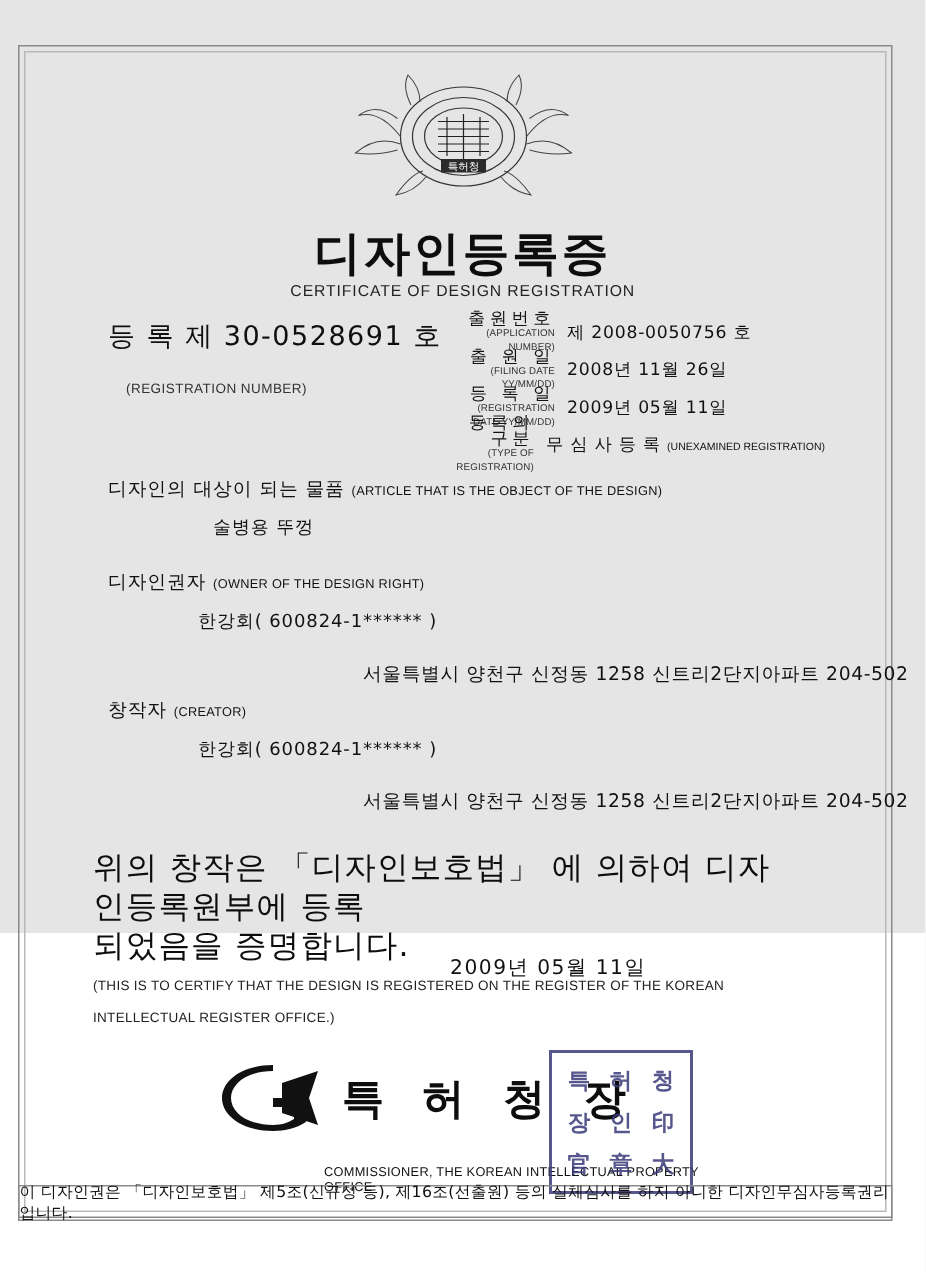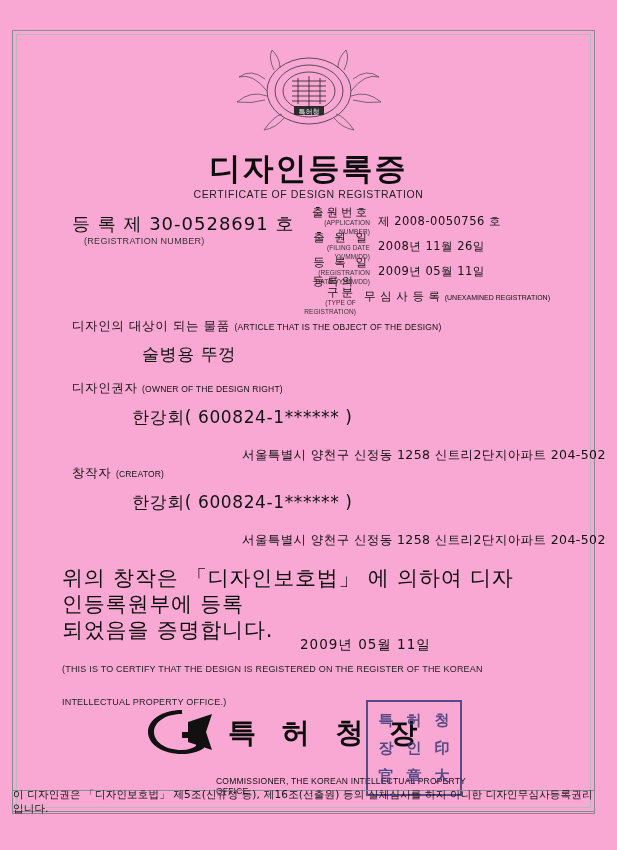--- a/index.html
+++ b/index.html
@@ -11,22 +11,22 @@
     width: 617px;
     height: 850px;
     font-family: "Liberation Sans", sans-serif;
     color: #111;
     overflow: hidden;
     position: relative;
   }
   .page {
     position: relative;
     width: 617px;
-    height: 850px;
-    background: #f9a8d4;
+    height: 622px;
+    background: #e5e5e5;
   }
   
   .frame {
     position: absolute;
     left: 12px;
     top: 30px;
     width: 583px;
     height: 782px;
     border: 1px solid #8a8a8a;
     box-sizing: border-box;
@@ -82,21 +82,21 @@
     width: 300px;
   }
   .reg-line {
     font-family: "DejaVu Sans", sans-serif;
     font-size: 18px;
     letter-spacing: 1px;
     color: #0f0f0f;
     white-space: nowrap;
   }
   .reg-sub {
-    margin-top: 0;
+    margin-top: 18px;
     font-size: 9px;
     letter-spacing: 0.3px;
     color: #333;
     padding-left: 12px;
   }
 
   
   .info {
     position: absolute;
     left: 300px;
@@ -148,21 +148,21 @@
   .sec-head {
     font-size: 12.5px;
     letter-spacing: 0.6px;
   }
   .sec-head .en {
     font-family: "Liberation Sans", sans-serif;
     font-size: 8.5px;
     letter-spacing: 0.2px;
   }
   .sec-val {
-    font-size: 17px;
+    font-size: 12px;
     letter-spacing: 0.6px;
   }
 
   .s-article { left: 72px; top: 318px; }
   .s-article .sec-val { margin-top: 8px; margin-left: 70px; }
 
   .s-owner { left: 72px; top: 380px; }
   .s-owner .sec-val { margin-top: 9px; margin-left: 60px; }
   .s-owner .addr { margin-top: 18px; margin-left: 170px; font-size: 12.5px; letter-spacing: 0.4px;}
 
@@ -182,21 +182,21 @@
     font-size: 21px;
     letter-spacing: 0.8px;
     line-height: 26px;
     color: #0d0d0d;
   }
   .certify .en {
     font-family: "Liberation Sans", sans-serif;
     font-size: 9px;
     line-height: 13px;
     letter-spacing: 0.2px;
-    margin-top: 20px;
+    margin-top: 8px;
     color: #222;
   }
   .cert-date {
     position: absolute;
     left: 300px;
     top: 636px;
     font-family: "DejaVu Sans", sans-serif;
     font-size: 13.5px;
     letter-spacing: 1px;
   }
@@ -376,21 +376,21 @@
       <span class="en">(CREATOR)</span>
     </div>
     <div class="sec-val">한강회( 600824-1****** )</div>
     <div class="addr">서울특별시 양천구 신정동 1258 신트리2단지아파트  204-502</div>
   </div>
 
   <div class="certify">
     <div class="l1">위의 창작은 「디자인보호법」 에 의하여 디자인등록원부에 등록</div>
     <div class="l2">되었음을 증명합니다.</div>
     <div class="en">(THIS IS TO  CERTIFY THAT THE DESIGN IS REGISTERED ON THE REGISTER OF THE KOREAN</div>
-    <div class="en">INTELLECTUAL PROPERTY OFFICE.)</div>
+    <div class="en">INTELLECTUAL REGISTER OFFICE.)</div>
   </div>
   <div class="cert-date">2009년  05월  11일</div>
 
   <div class="office">
     <div class="office-logo">
       <svg viewBox="0 0 70 48" width="70" height="48" xmlns="http://www.w3.org/2000/svg">
         <path d="M34 6 C16 6 6 15 6 24 C6 33 16 42 34 42 C40 42 45 40 48 38 L48 30 L34 30 L34 24 L56 24 L56 40 C50 44 42 46 34 46 C14 46 0 36 0 24 C0 12 14 2 34 2 Z" fill="#111"></path>
         <path d="M40 14 L64 6 L58 24 L64 42 L40 34 Z" fill="#111"></path>
       </svg>
     </div>

